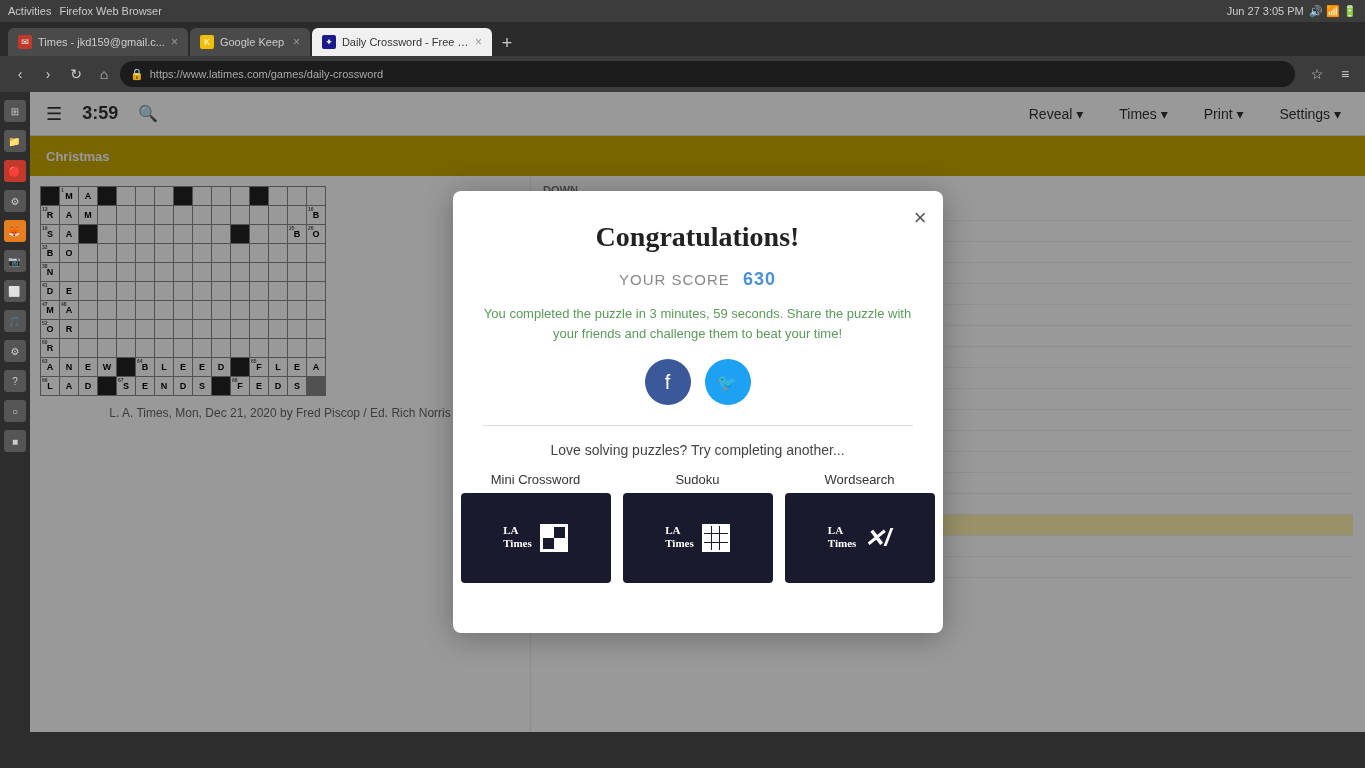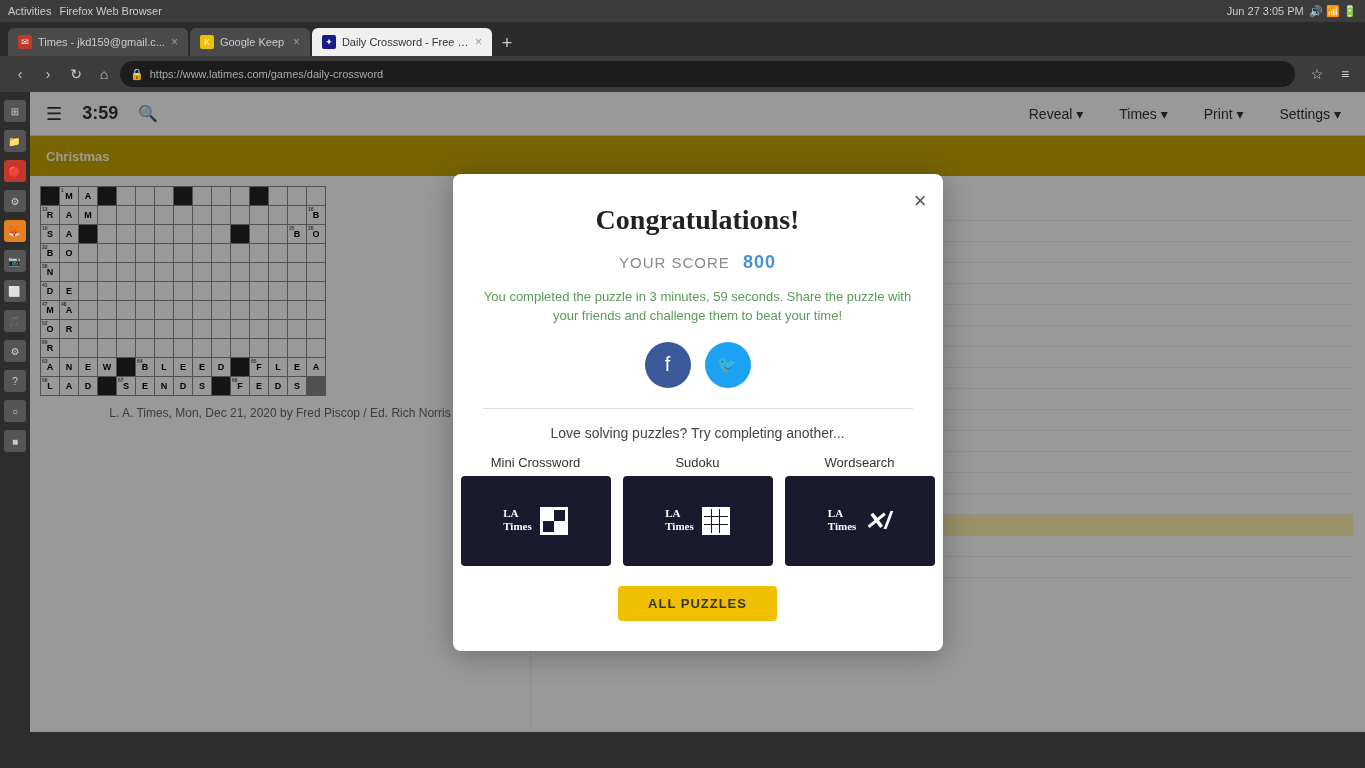--- a/index.html
+++ b/index.html
@@ -731,21 +731,21 @@
 
       <div class="modal-overlay">
         <div class="modal">
 
           <button class="modal-close">×</button>
 
           <div class="modal-title">Congratulations!</div>
 
           <div class="score-row">
             <span>YOUR SCORE</span>
-            <span class="score-value">800</span>
+            <span class="score-value">630</span>
           </div>
 
           <div class="completion-text">You completed the puzzle in 3 minutes, 59 seconds. Share the puzzle with your friends and challenge them to beat your time!</div>
 
           <div class="social-row">
             <button class="social-btn facebook">
               <span>f</span>
             </button>
             <button class="social-btn twitter">
               <span style="font-size:16px;">🐦</span>
@@ -803,20 +803,19 @@
                 <div class="puzzle-card-inner">
                   <div>
                     <div class="la-times-text">LA<br>Times</div>
                   </div>
                   <div style="color:white;font-size:24px;font-style:italic;font-weight:bold;">✕/</div>
                 </div>
               </div>
             </div>
           </div>
 
-          <button class="all-puzzles-btn">ALL PUZZLES</button>
 
         </div>
       </div>
 
     </div>
   </div>
 </div>
 
 </body></html>

